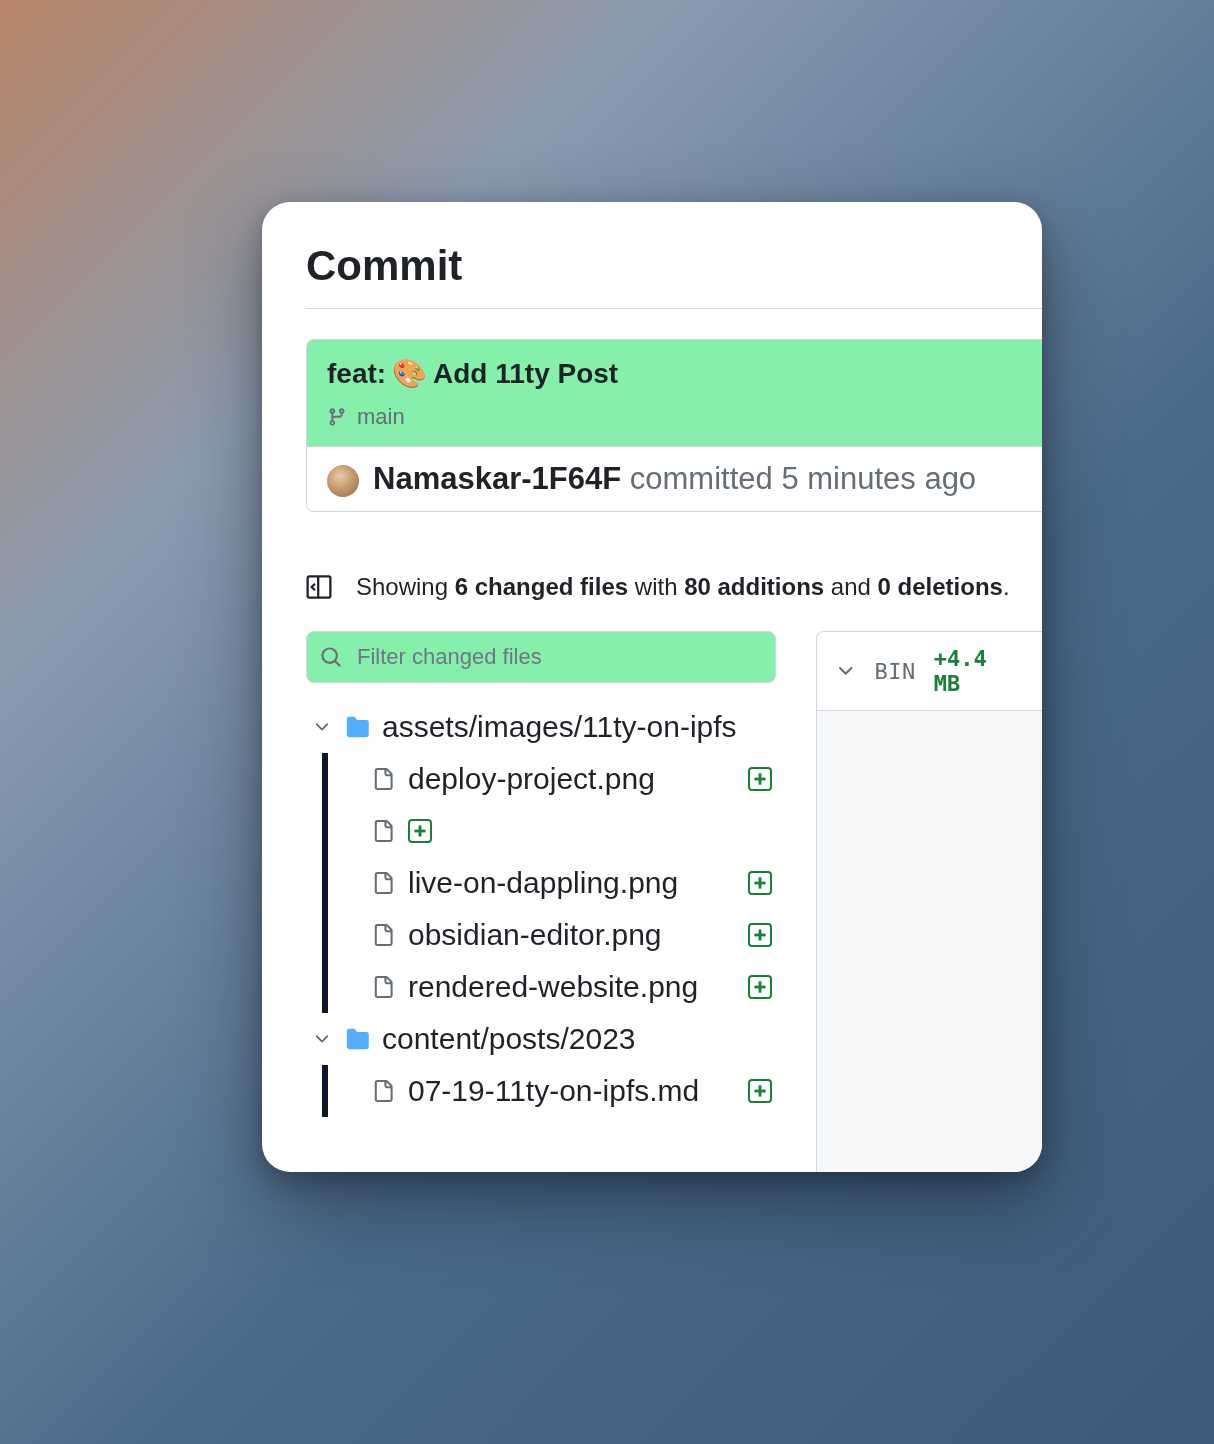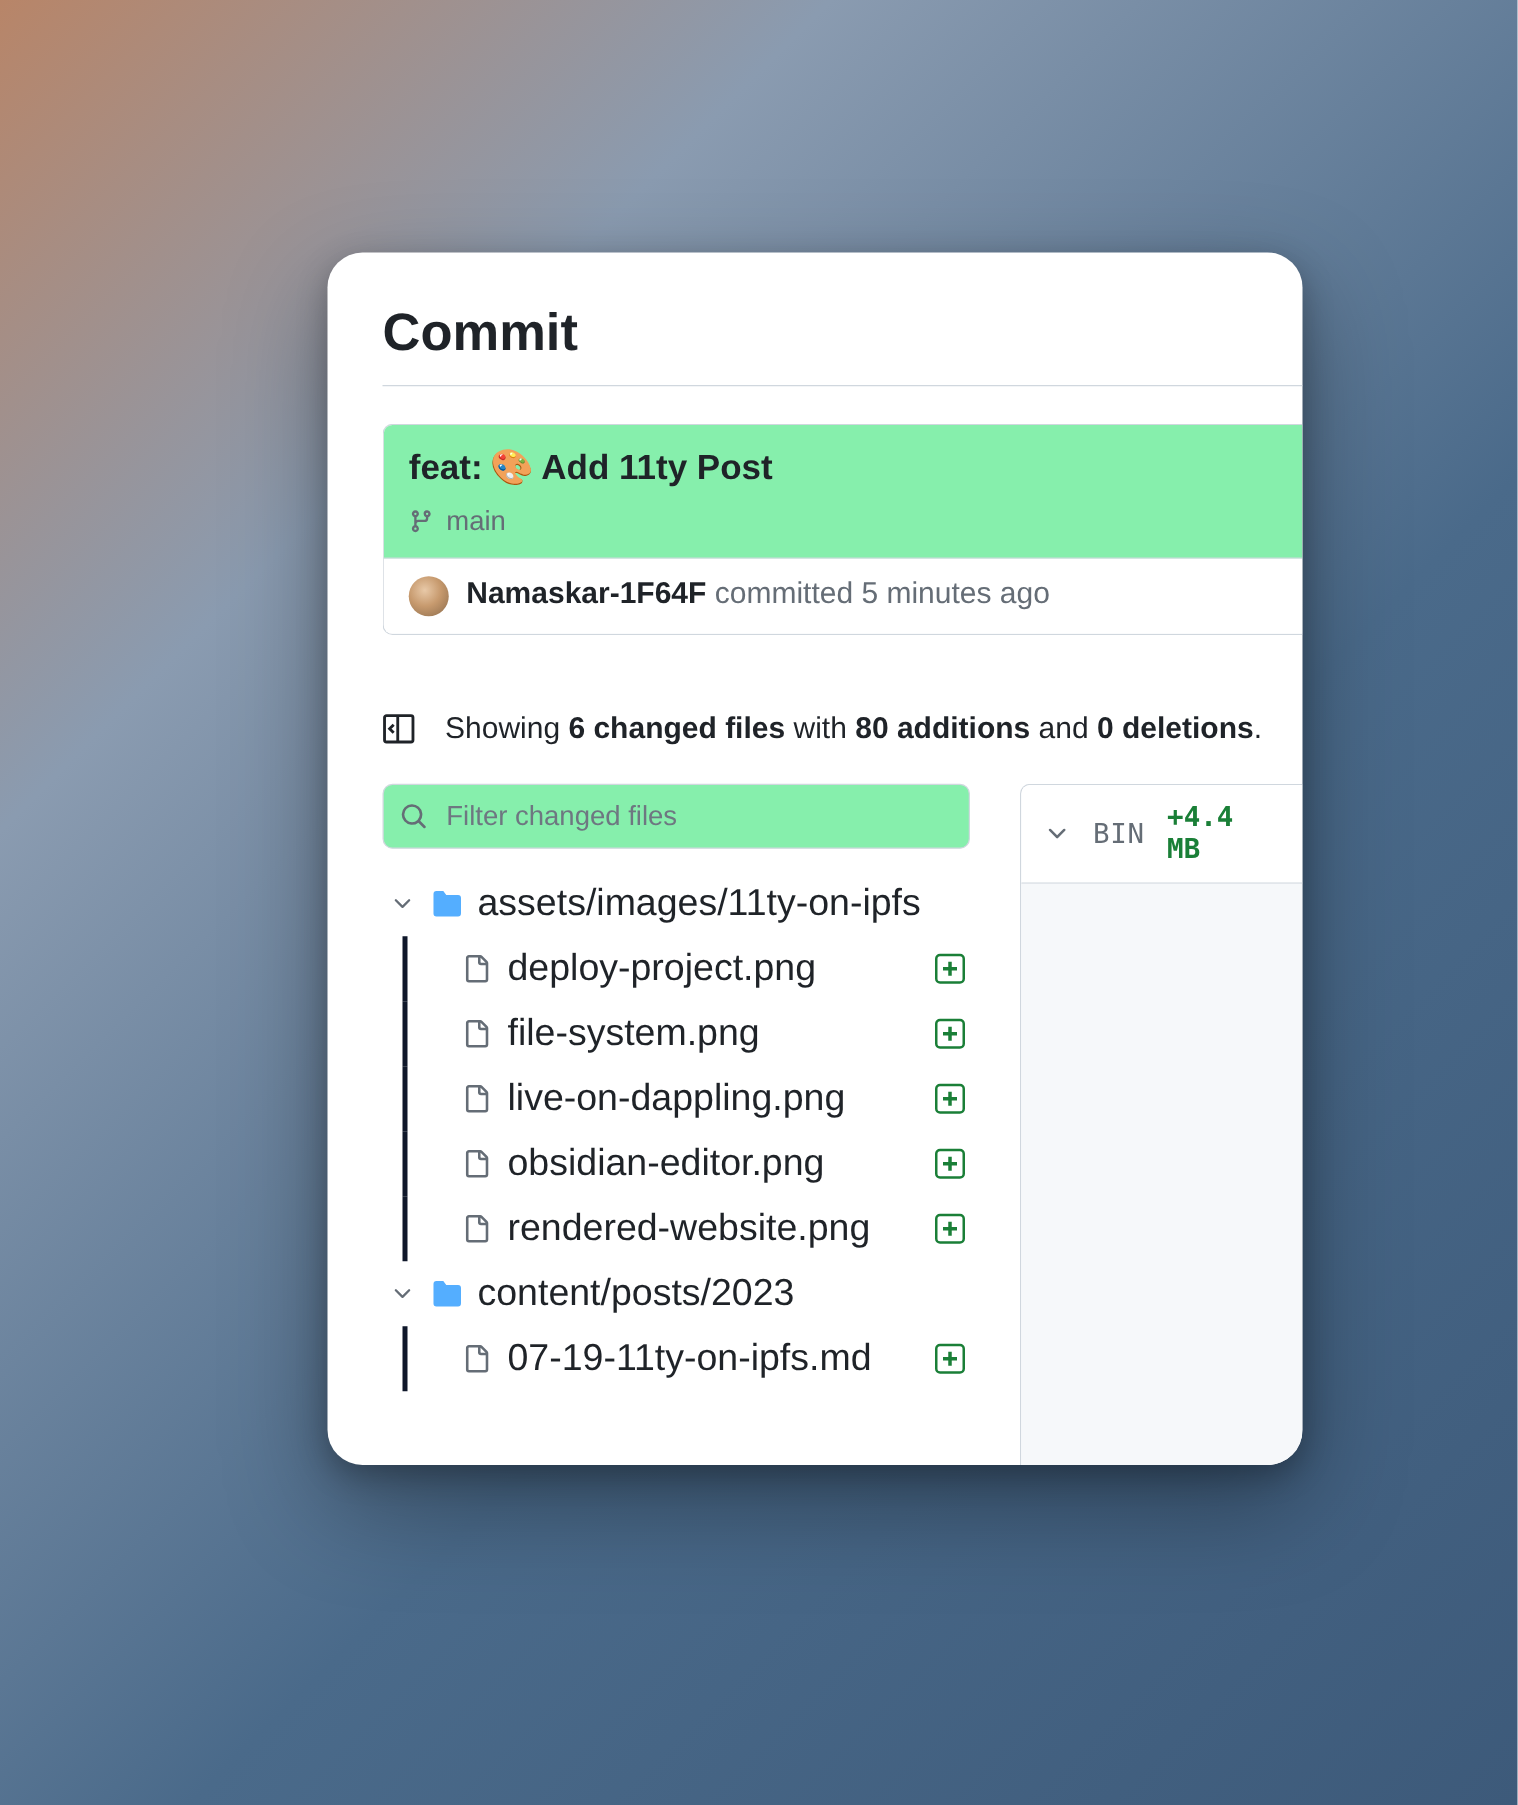--- a/index.html
+++ b/index.html
@@ -66,23 +66,23 @@
     gap: 10px;
     margin-top: 14px;
     color: #656d76;
     font-size: 22px;
   }
   .branch-row svg { width: 20px; height: 20px; }
   .author-row {
     background: #fff;
     padding: 14px 20px;
     display: flex;
-    align-items: flex-start;
+    align-items: flex-end;
     gap: 14px;
-    font-size: 24px;
+    font-size: 31px;
     color: #1f2328;
   }
   .avatar {
     width: 32px; height: 32px; border-radius: 50%;
     background: radial-gradient(circle at 40% 35%, #e8c9a8 0%, #c79a6e 45%, #8a6a4a 100%);
     flex-shrink: 0;
   }
   .author-name { font-weight: 600; }
   .author-rest { color: #656d76; font-weight: 400; }
   .summary-row {
@@ -130,21 +130,21 @@
   }
   .tree-row.folder .chev { width: 20px; height: 20px; color: #656d76; }
   .folder-icon { width: 26px; height: 22px; }
   .file-row {
     display: flex;
     align-items: center;
     height: 52px;
     padding-left: 30px;
     gap: 14px;
     position: relative;
-    border-left: 4px solid #0f172a;
+    border-left: 6px solid #0f172a;
     margin-left: 16px;
   }
   .file-row .file-ico { width: 22px; height: 26px; color: #656d76; margin-left: 14px;}
   .file-row .fname { flex: 1; white-space: nowrap; overflow: hidden; text-overflow: ellipsis; }
   .add-badge {
     width: 24px; height: 24px;
     border: 2px solid #1a7f37;
     border-radius: 4px;
     color: #1a7f37;
     display: flex; align-items: center; justify-content: center;
@@ -260,21 +260,20 @@
                 <svg viewBox="0 0 10 10" stroke="currentColor" stroke-width="2">
                   <line x1="5" y1="1" x2="5" y2="9"></line>
                   <line x1="1" y1="5" x2="9" y2="5"></line>
                 </svg>
               </span>
           </div>
           <div class="file-row">
             <svg class="file-ico" viewBox="0 0 16 16" fill="currentColor">
                 <path d="M2 1.75C2 .784 2.784 0 3.75 0h6.586c.464 0 .909.184 1.237.513l2.914 2.914c.329.328.513.773.513 1.237v9.586A1.75 1.75 0 0 1 13.25 16h-9.5A1.75 1.75 0 0 1 2 14.25Zm1.75-.25a.25.25 0 0 0-.25.25v12.5c0 .138.112.25.25.25h9.5a.25.25 0 0 0 .25-.25V6h-2.75A1.75 1.75 0 0 1 9 4.25V1.5Zm6.75.062V4.25c0 .138.112.25.25.25h2.688a.252.252 0 0 0-.011-.013l-2.914-2.914a.272.272 0 0 0-.013-.011Z"></path>
               </svg>
-            <span class="fname">file-system.png</span>
             <span class="add-badge">
                 <svg viewBox="0 0 10 10" stroke="currentColor" stroke-width="2">
                   <line x1="5" y1="1" x2="5" y2="9"></line>
                   <line x1="1" y1="5" x2="9" y2="5"></line>
                 </svg>
               </span>
           </div>
           <div class="file-row">
             <svg class="file-ico" viewBox="0 0 16 16" fill="currentColor">
                 <path d="M2 1.75C2 .784 2.784 0 3.75 0h6.586c.464 0 .909.184 1.237.513l2.914 2.914c.329.328.513.773.513 1.237v9.586A1.75 1.75 0 0 1 13.25 16h-9.5A1.75 1.75 0 0 1 2 14.25Zm1.75-.25a.25.25 0 0 0-.25.25v12.5c0 .138.112.25.25.25h9.5a.25.25 0 0 0 .25-.25V6h-2.75A1.75 1.75 0 0 1 9 4.25V1.5Zm6.75.062V4.25c0 .138.112.25.25.25h2.688a.252.252 0 0 0-.011-.013l-2.914-2.914a.272.272 0 0 0-.013-.011Z"></path>

